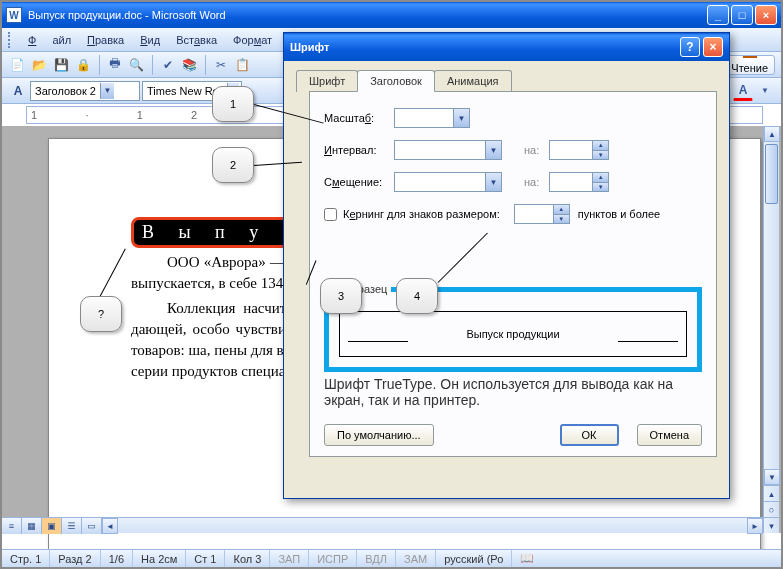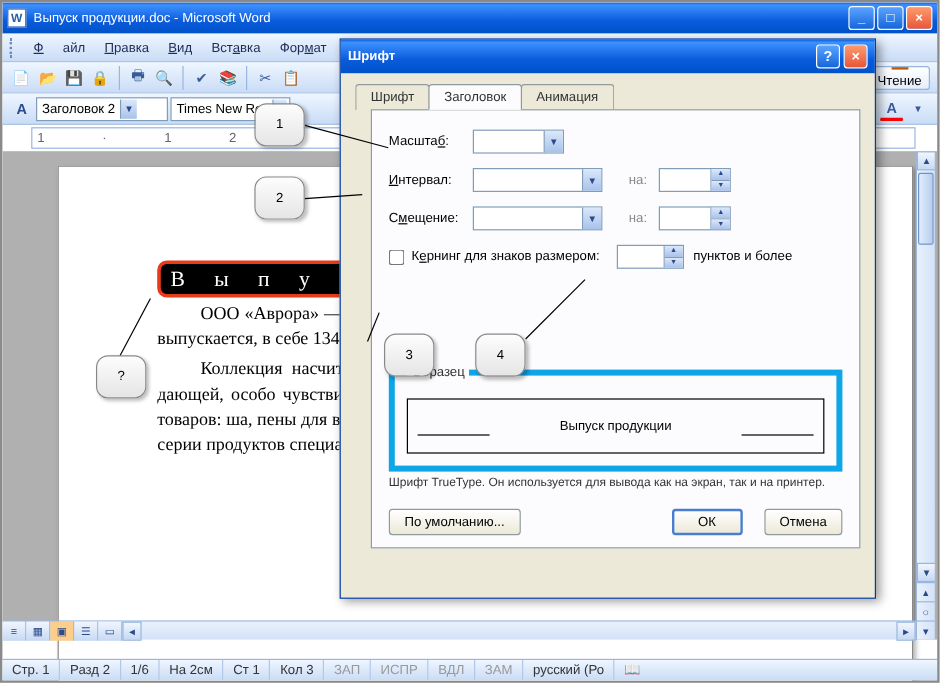--- a/index.html
+++ b/index.html
@@ -84,21 +84,21 @@
 .chk { display:flex; align-items:center; margin-top:6px; }
 .chk input { margin-right:6px; }
 
 .preview-group { position:absolute; left:14px; right:14px; bottom:48px; }
 .preview-group legend { font-size:11px; color:#333; padding:0 4px; }
 .preview-group fieldset { border:5px solid #0ea5e9; padding:16px 10px 10px; }
 .preview-box { border:1px solid #000; height:46px; display:flex; align-items:center; justify-content:center; font-family:'Times New Roman',serif; font-size:16px; position:relative; }
 .preview-box::before,.preview-box::after { content:""; position:absolute; height:1px; background:#000; width:60px; bottom:14px; }
 .preview-box::before { left:8px; }
 .preview-box::after { right:8px; }
-.truetype-note { font-size:10px; color:#333; margin-top:4px; }
+.truetype-note { font-size:14px; color:#333; margin-top:4px; }
 
 .dlg-buttons { position:absolute; left:14px; right:14px; bottom:10px; display:flex; gap:18px;justify-content:space-between; }
 .btn { height:22px; padding:0 12px; background:linear-gradient(to bottom,#fff,#ece9d8); border:1px solid #919b9c; border-radius:3px; font-size:11px; }
 .btn.default { border:2px solid #4a7dce; padding:0 20px; }
 .dlg-buttons .spacer { flex:1; }
 
 
 .callout { position:absolute; background:linear-gradient(to bottom,#fdfdfd,#e5e5e5); border:1px solid #888; border-radius:10px; display:flex; align-items:center; justify-content:center; font-family:'Times New Roman',serif; font-size:18px; color:#000; box-shadow:2px 2px 3px rgba(0,0,0,0.25); z-index:50; }
 .leader { position:absolute; height:1px; background:#000; z-index:49; transform-origin:left center; }
 </style>

